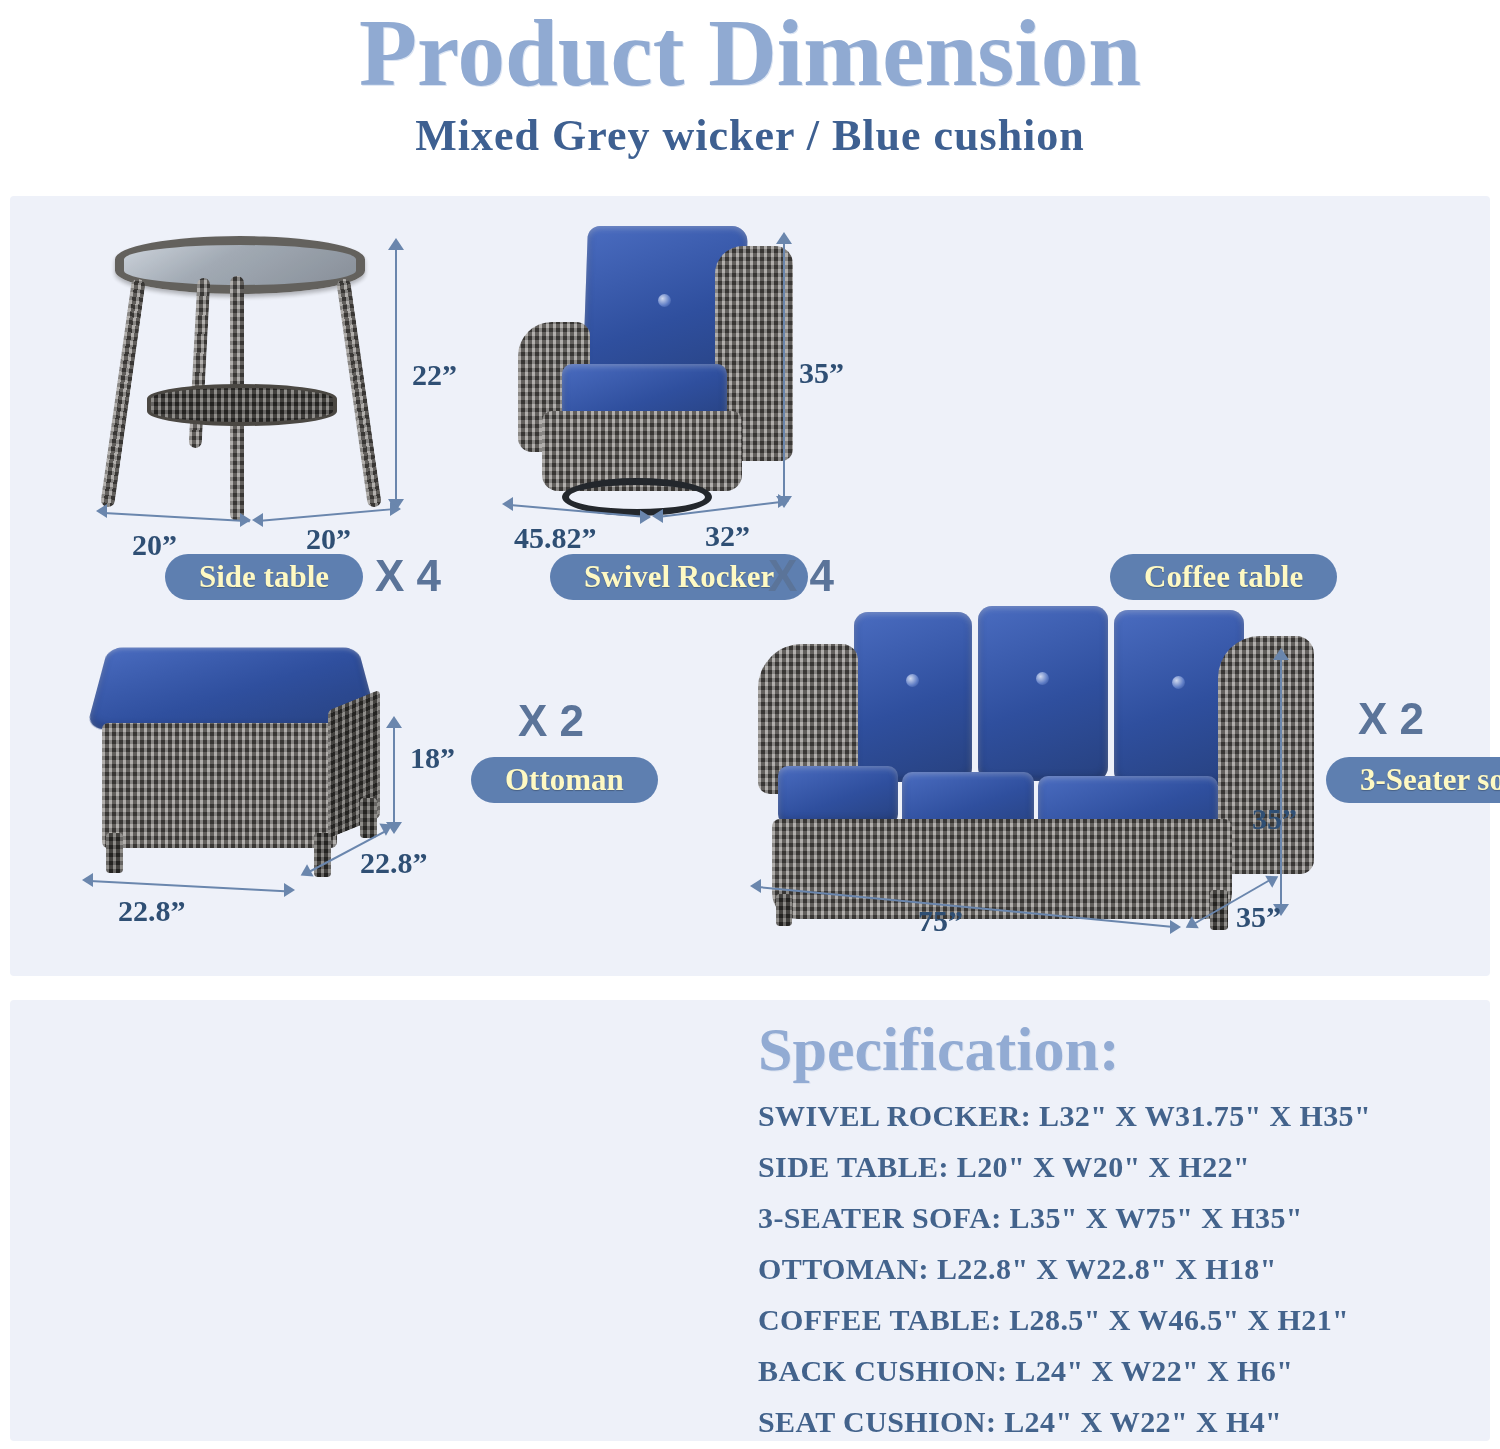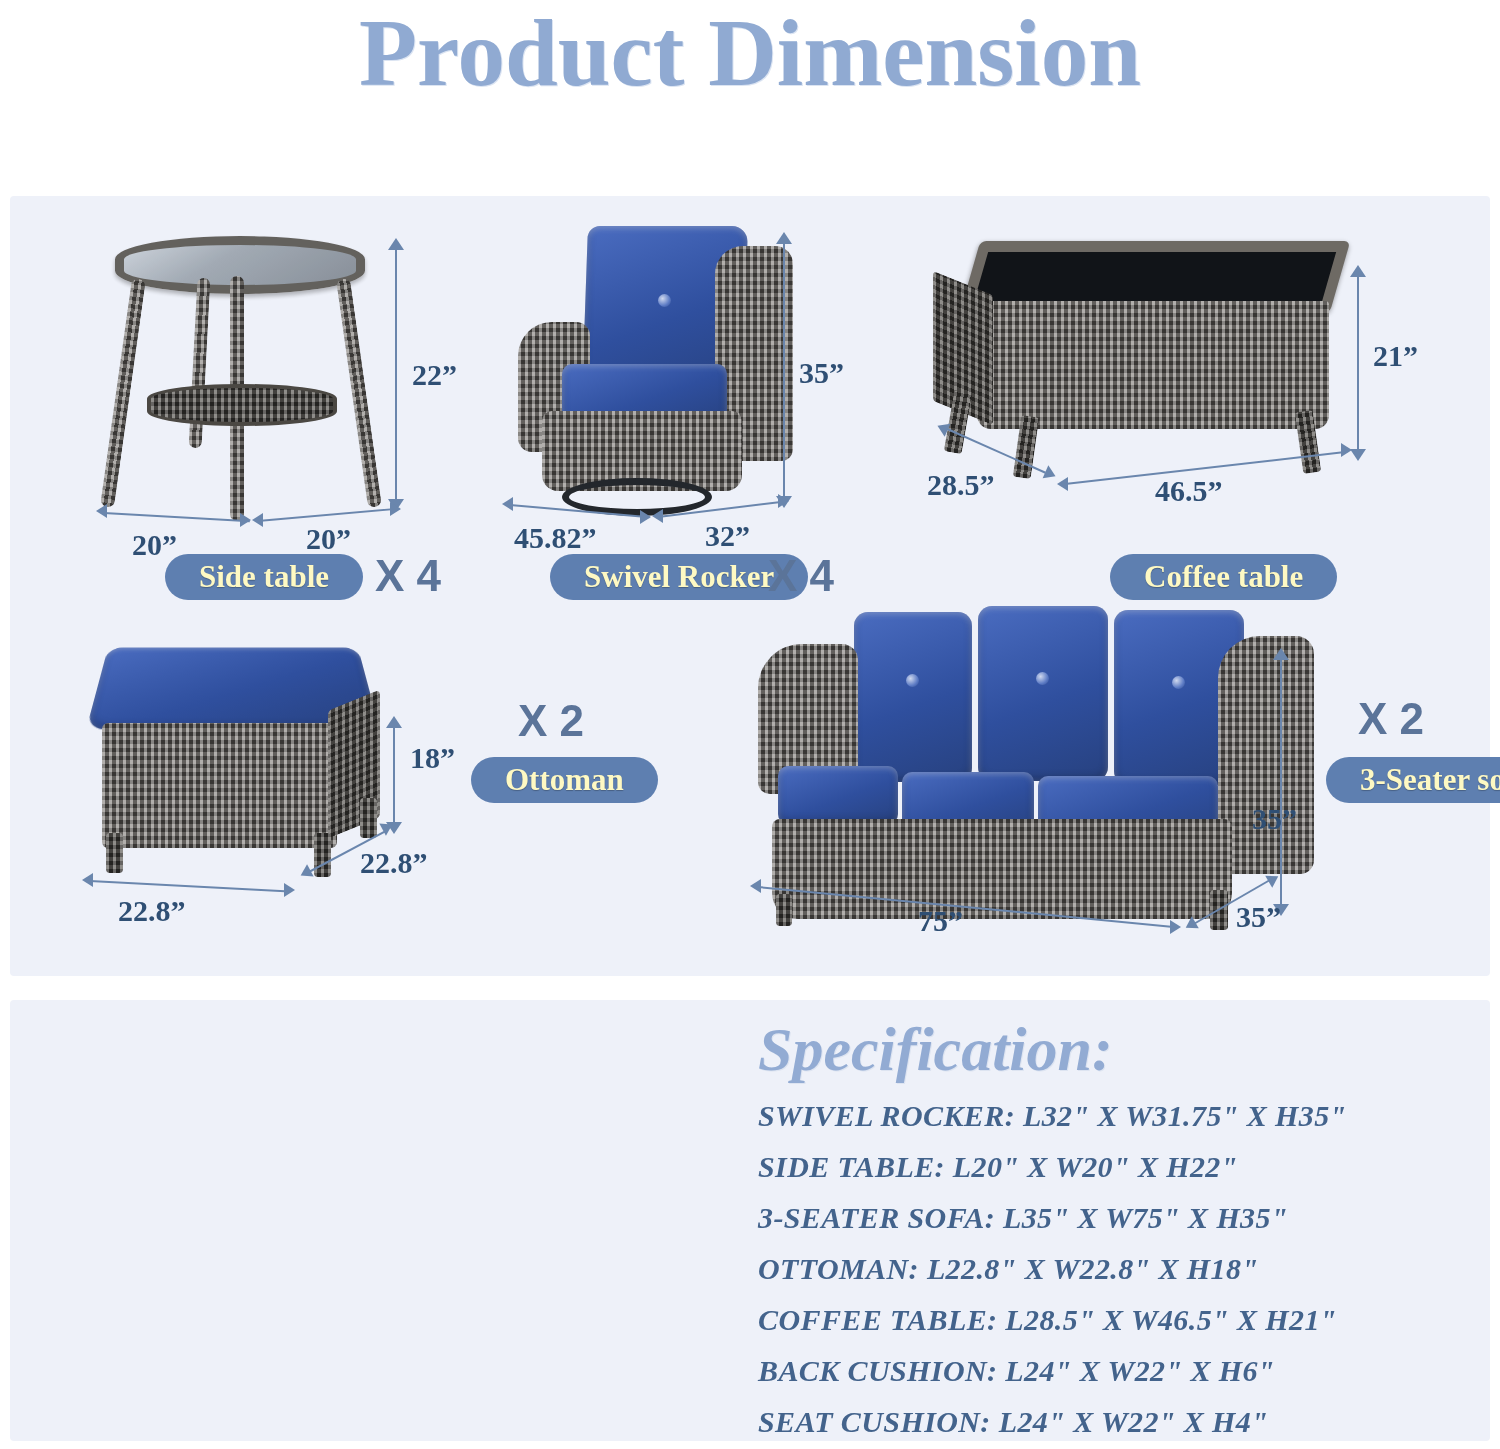--- a/index.html
+++ b/index.html
@@ -24,21 +24,21 @@
   }
 
   
   .panel {
     background: #eef1f9;
     border-radius: 4px;
     position: absolute;
     left: 10px; right: 10px;
   }
   #panel-dimensions { top: 196px; height: 780px; }
-  #panel-bottom { top: 1000px; height: 441px; font-style: italic; }
+  #panel-bottom { top: 1000px; height: 441px; }
 
   
   .product { position: absolute; }
 
   
   .wicker {
     background-color: #77736e;
     background-image:
       repeating-linear-gradient(90deg, rgba(255,255,255,.30) 0 3px, rgba(0,0,0,.32) 3px 7px),
       repeating-linear-gradient(0deg, rgba(0,0,0,.30) 0 4px, rgba(255,255,255,.18) 4px 8px);
@@ -103,20 +103,21 @@
   .spec-line {
     font-size: 30px; font-weight: bold; color: #43638c;
     letter-spacing: .4px; margin-bottom: 17px; white-space: nowrap;
   }
 </style>
 </head>
 <body>
 
 <div class="header">
   <div class="title">Product Dimension</div>
+  <div class="subtitle">Mixed Grey wicker / Blue cushion</div>
 </div>
 
 <div class="panel" id="panel-dimensions">
 
   <div class="product" style="left:80px; top:20px; width:330px; height:320px;">
 
     <div class="glass" style="position:absolute;left:25px;top:20px;width:250px;height:58px;border-radius:50%/40%;border:9px solid #55524d;box-shadow:0 3px 4px rgba(0,0,0,.3);"></div>
 
     <div class="wicker" style="position:absolute;left:26px;top:62px;width:14px;height:230px;border-radius:7px;transform:rotate(8deg);"></div>
     <div class="wicker" style="position:absolute;left:262px;top:62px;width:14px;height:230px;border-radius:7px;transform:rotate(-8deg);"></div>
@@ -170,47 +171,20 @@
 
     <div class="dimline" style="left:158px;top:300px;width:128px;transform:rotate(-7deg);"></div>
     <div class="arrowhead" style="left:152px;top:293px;border-width:7px 11px 7px 0;border-right-color:#6a86ad;"></div>
     <div class="arrowhead" style="left:278px;top:278px;border-width:7px 0 7px 11px;border-left-color:#6a86ad;"></div>
     <div class="dimlabel" style="left:205px;top:303px;">32”</div>
   </div>
 
   <div class="pill" style="left:540px;top:358px;">Swivel Rocker</div>
   <div class="multiplier" style="left:758px;top:355px;">X 4</div>
 
-  <div class="product" style="left:915px; top:35px; width:500px; height:300px;">
-
-    <div style="position:absolute;left:45px;top:10px;width:370px;height:72px;background:#111418;border:11px solid #6e6a64;border-radius:6px;transform:skewX(-16deg);box-shadow:0 2px 5px rgba(0,0,0,.4);"></div>
-
-    <div class="wicker" style="position:absolute;left:52px;top:70px;width:352px;height:128px;border-radius:4px 4px 14px 14px;"></div>
-
-    <div class="wicker-dark" style="position:absolute;left:8px;top:52px;width:60px;height:130px;transform:skewY(22deg);border-radius:4px;"></div>
-
-    <div class="wicker-dark" style="position:absolute;left:24px;top:160px;width:18px;height:62px;border-radius:4px;transform:rotate(10deg);"></div>
-    <div class="wicker-dark" style="position:absolute;left:92px;top:185px;width:18px;height:62px;border-radius:4px;transform:rotate(8deg);"></div>
-    <div class="wicker-dark" style="position:absolute;left:374px;top:180px;width:18px;height:62px;border-radius:4px;transform:rotate(-8deg);"></div>
-
-    <div class="dimline v" style="left:432px;top:42px;height:178px;"></div>
-    <div class="arrowhead" style="left:425px;top:34px;border-width:0 8px 12px 8px;border-bottom-color:#6a86ad;"></div>
-    <div class="arrowhead" style="left:425px;top:218px;border-width:12px 8px 0 8px;border-top-color:#6a86ad;"></div>
-    <div class="dimlabel" style="left:448px;top:108px;">21”</div>
-
-    <div class="dimline" style="left:20px;top:196px;width:110px;transform:rotate(24deg);"></div>
-    <div class="arrowhead" style="left:12px;top:190px;border-width:7px 11px 7px 0;border-right-color:#6a86ad;transform:rotate(24deg);"></div>
-    <div class="arrowhead" style="left:120px;top:236px;border-width:7px 0 7px 11px;border-left-color:#6a86ad;transform:rotate(24deg);"></div>
-    <div class="dimlabel" style="left:2px;top:237px;">28.5”</div>
-
-    <div class="dimline" style="left:140px;top:252px;width:284px;transform:rotate(-6.5deg);"></div>
-    <div class="arrowhead" style="left:132px;top:246px;border-width:7px 11px 7px 0;border-right-color:#6a86ad;"></div>
-    <div class="arrowhead" style="left:416px;top:212px;border-width:7px 0 7px 11px;border-left-color:#6a86ad;"></div>
-    <div class="dimlabel" style="left:230px;top:243px;">46.5”</div>
-  </div>
 
   <div class="pill" style="left:1100px;top:358px;">Coffee table</div>
 
   <div class="product" style="left:60px; top:432px; width:400px; height:300px;">
 
     <div class="cushion" style="position:absolute;left:28px;top:8px;width:270px;height:98px;border-radius:16px;transform:perspective(340px) rotateX(34deg);"></div>
 
     <div class="wicker" style="position:absolute;left:32px;top:95px;width:235px;height:125px;border-radius:6px;"></div>
     <div class="wicker-dark" style="position:absolute;left:258px;top:72px;width:52px;height:128px;transform:skewY(-22deg);border-radius:5px;"></div>
 

